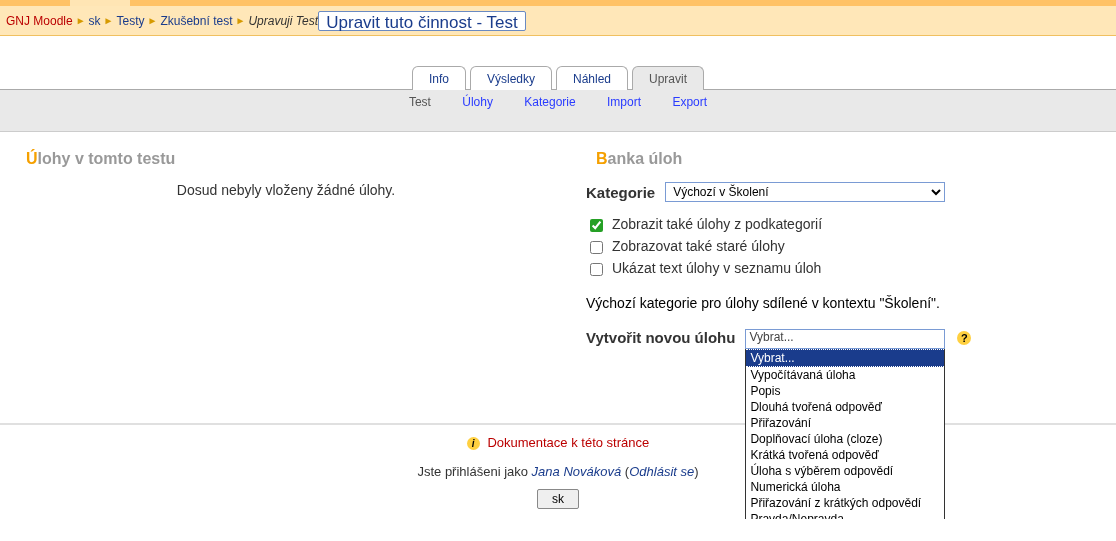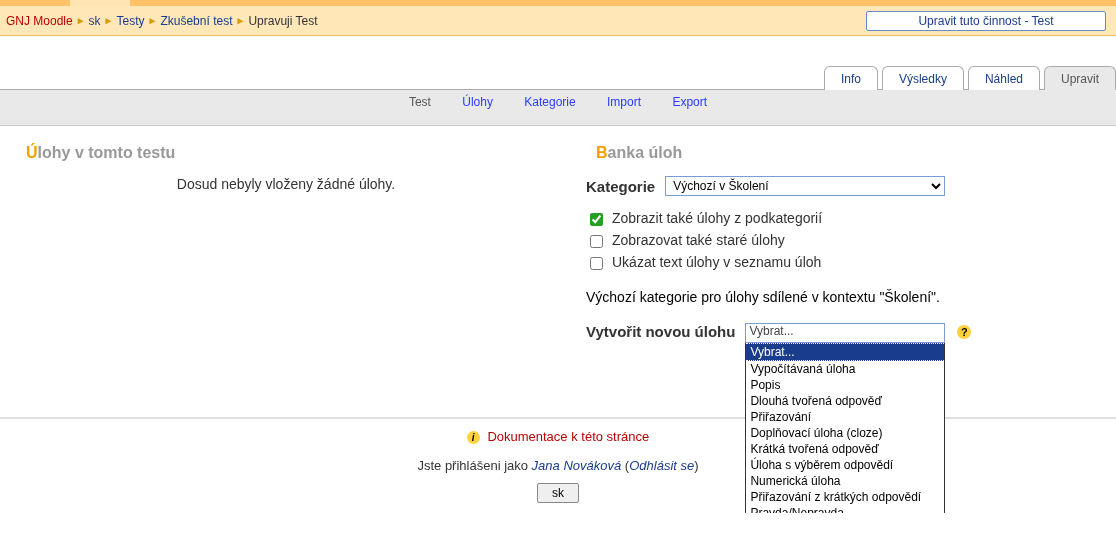--- a/index.html
+++ b/index.html
@@ -11,53 +11,52 @@
     background: #fff;
     width: 1116px;
   }
   .top-stripe {
     height: 6px;
     background: linear-gradient(to right,#ffc266 0 70px,#ffe5b4 70px 130px,#ffc266 130px 100%);
   }
   .breadcrumb-bar {
     display: flex;
     align-items: center;
-    justify-content: space-between;
     height: 30px;
     padding: 0 10px 0 6px;
     background: #ffe7b8;
     border-bottom: 1px solid #f0c060;
   }
   .breadcrumb {
     display: flex;
     align-items: center;
     gap: 3px;
     font-size: 12px;
   }
   .bc-root { color: #b00; }
   .bc-link { color: #1a3c8c; }
   .bcsep { color: #d69a00; font-size: 10px; }
-  .bc-current { color: #333; }
+  .bc-current { color: #333; font-style: italic; }
   .edit-activity-btn {
     background: #fff;
     border: 1px solid #6a8ac2;
     border-radius: 2px;
-    font-size: 12px;
-    width: 240px;
+    font-size: 17px;
+    width: 208px;
     height: 20px;
     color: #1a3c8c;
     cursor: pointer;
   }
   .tabs-area {
     margin-top: 30px;
     text-align: center;
   }
   .tabs-row {
     display: flex;
-    justify-content: flex-end;
+    justify-content: center;
     gap: 4px;
   }
   .tab {
     padding: 5px 16px 4px;
     font-size: 12px;
     border: 1px solid #aaa;
     border-bottom: none;
     border-top-left-radius: 6px;
     border-top-right-radius: 6px;
     background: #fff;
@@ -65,21 +64,21 @@
     cursor: pointer;
   }
   .tab.active {
     background: #e9e9e9;
     color: #555;
     font-weight: normal;
   }
   .subnav {
     border-top: 1px solid #aaa;
     background: #e9e9e9;
-    padding: 5px 0 16px;
+    padding: 5px 0 22px;
     font-size: 12px;
     text-align: center;
     margin-top: -1px;
     border-bottom: 1px solid #ccc;
   }
   .subnav a { color: #2a3cff; margin: 0 14px; }
   .subnav .sn-current { color: #555; margin: 0 14px; }
   .main-cols {
     display: flex;
     align-items: flex-start;

